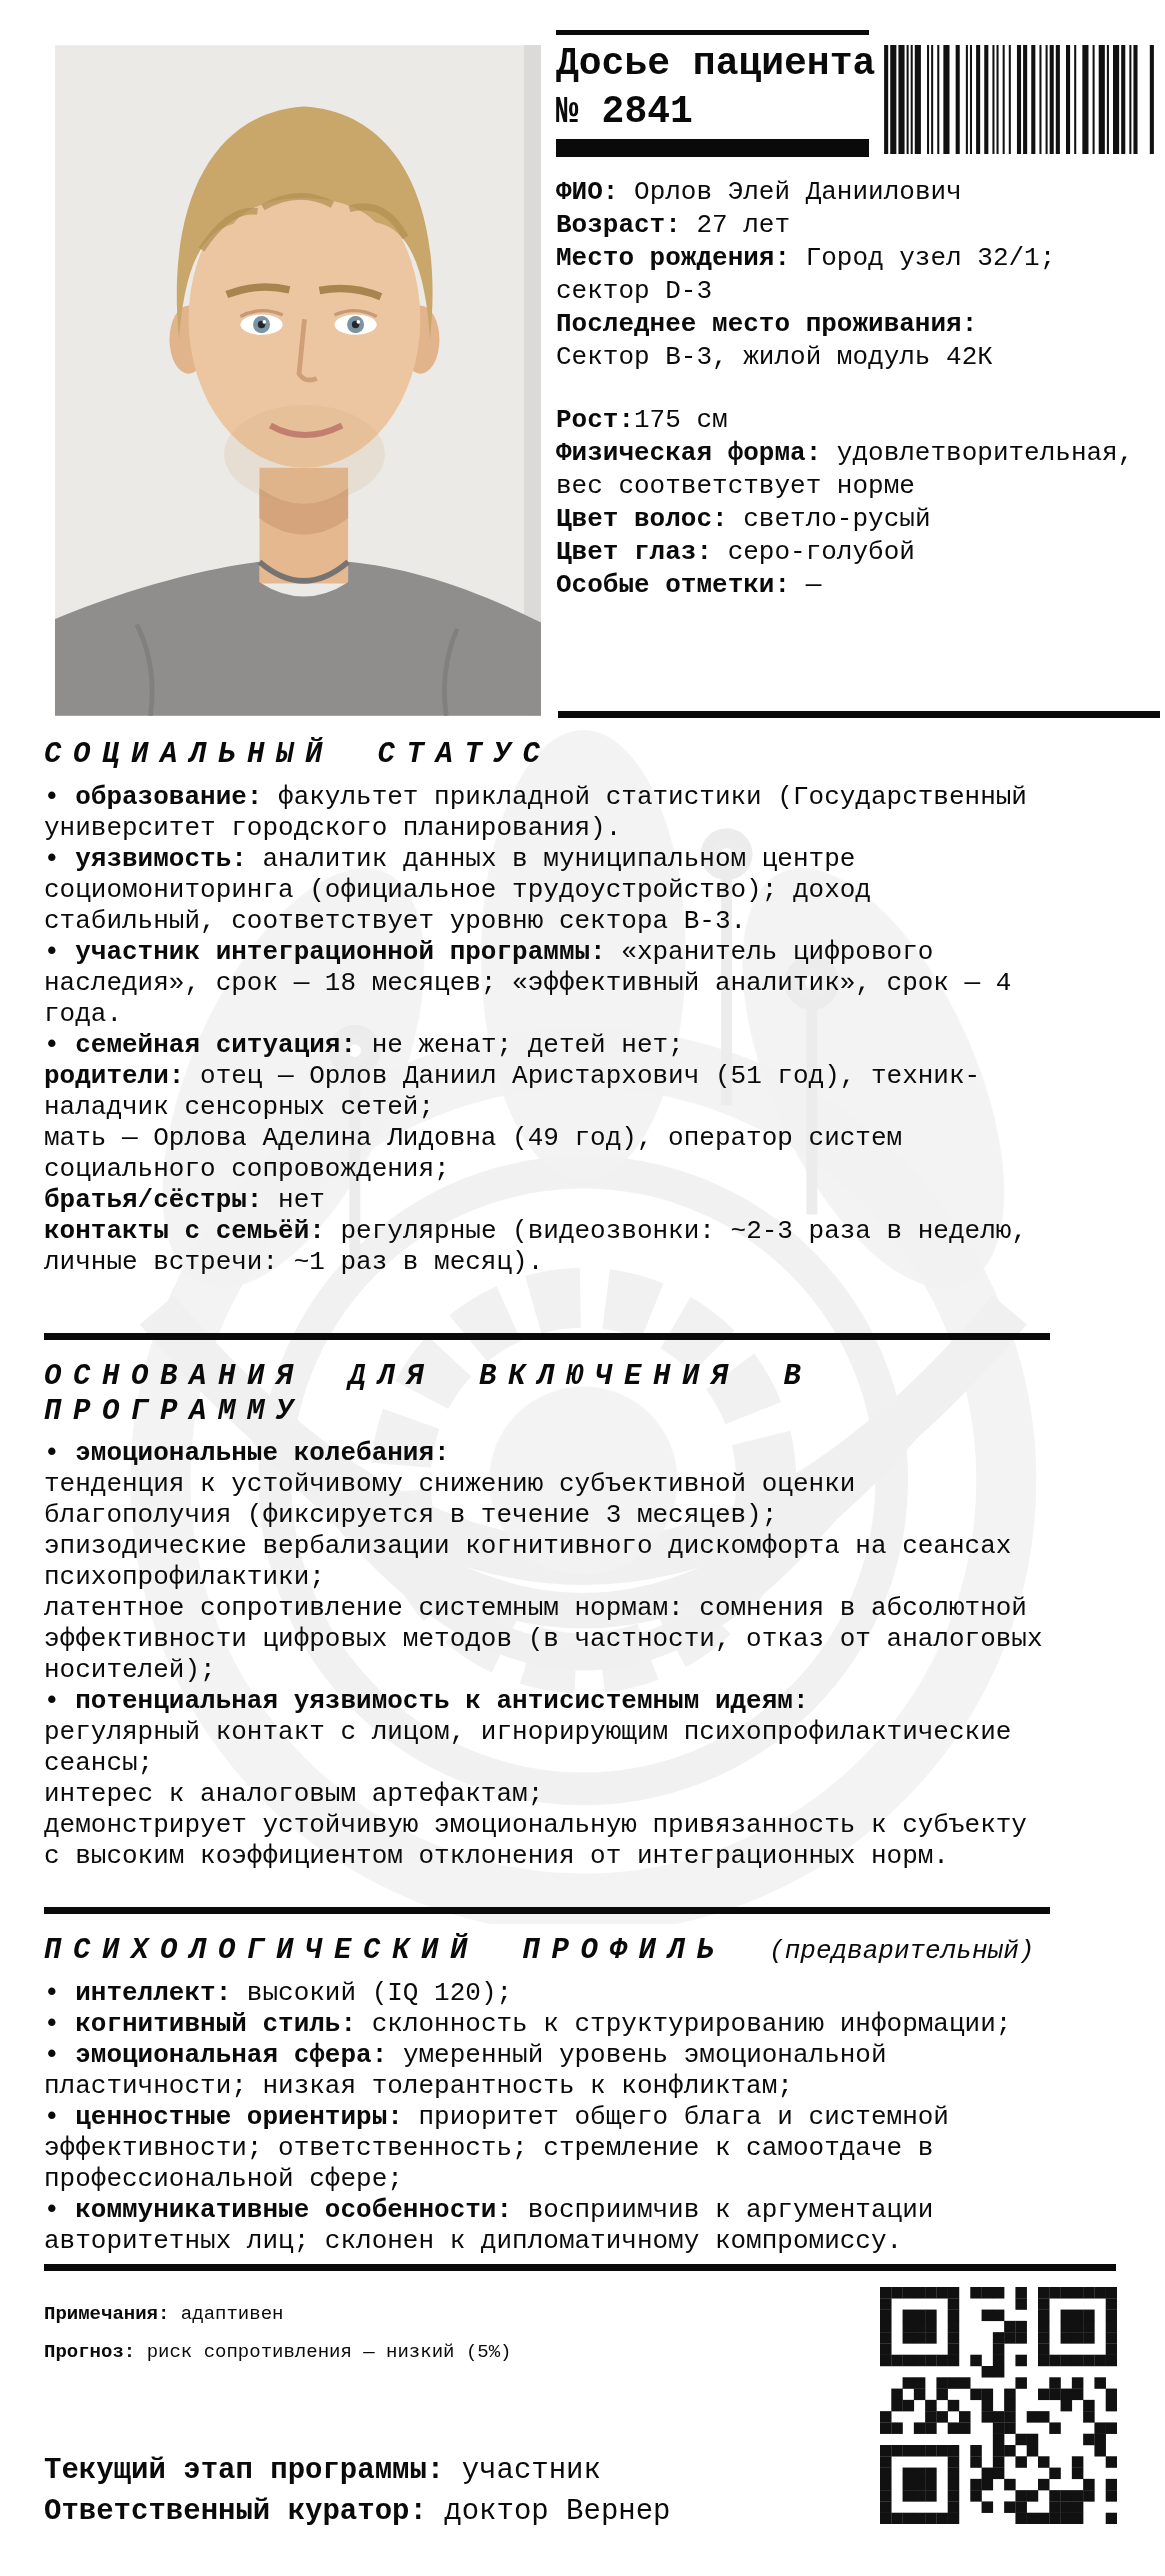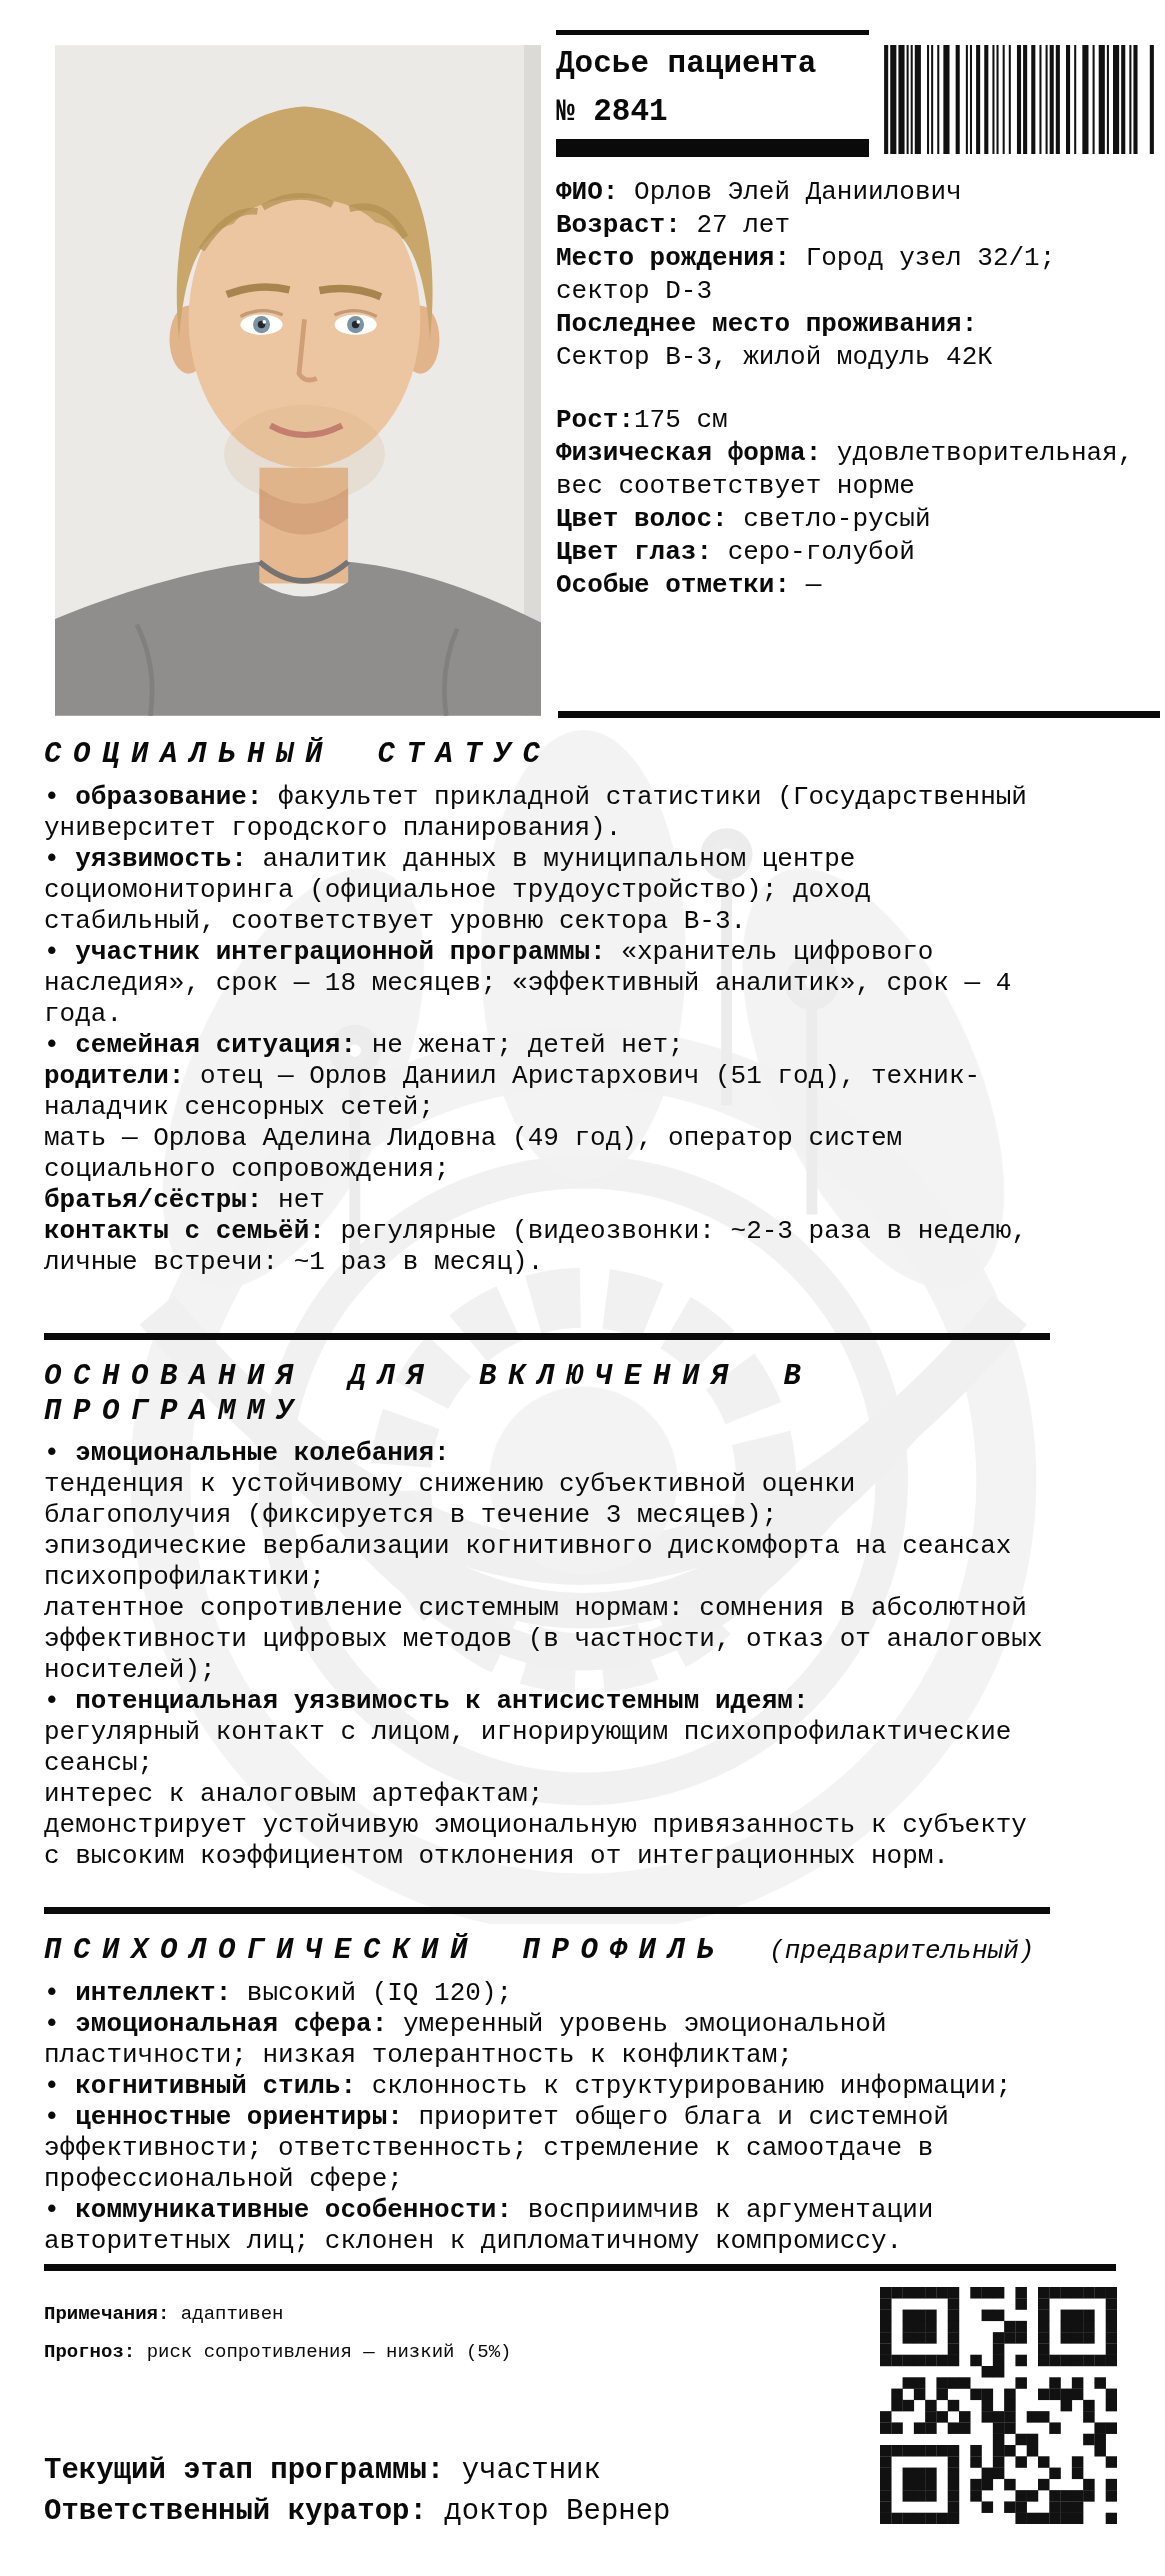--- a/index.html
+++ b/index.html
@@ -5,21 +5,21 @@
   html,body{margin:0;padding:0;background:#ffffff;}
   .page{
     position:relative;width:1166px;height:2576px;background:#ffffff;overflow:hidden;
     font-family:"Liberation Mono","DejaVu Sans Mono",monospace;color:#0a0a0a;
   }
   .wm{position:absolute;left:0;top:696px;width:1166px;height:1228px;}
   .photo{position:absolute;left:55px;top:45px;width:486px;height:671px;}
   .photo svg{display:block;width:100%;height:100%;}
   .rcol{position:absolute;left:556px;top:30px;width:604px;}
   .rule-thin{height:4.8px;background:#0a0a0a;width:313px;}
-  .title{font-size:31px;line-height:48px;font-weight:700;margin:5.5px 0 2.7px;}
+  .title{font-size:38px;line-height:48px;font-weight:700;margin:5.5px 0 2.7px;}
   .bar-26{height:18px;background:#0a0a0a;width:313px;}
   .idrows{margin-top:19px;font-size:26px;line-height:33px;}
   .idrows p{margin:0;}
   b{font-weight:700;}
   .block{display:block;}
   .phys{margin-top:30px;}
   .rcol-close{position:absolute;left:558px;top:711px;width:602px;height:6.8px;background:#0a0a0a;}
   .barcode{position:absolute;left:884px;top:45px;width:270px;height:109px;}
   .barcode rect{fill:#111;}
   .sec{position:absolute;left:44px;width:1006px;font-size:26px;line-height:31px;}
@@ -215,24 +215,24 @@
     <p class="item"><b></b>
       <span>демонстрирует устойчивую эмоциональную привязанность к субъекту с высоким коэффициентом отклонения от интеграционных норм.</span></p>
   </section>
 
   <section class="sec" id="sec3">
     <div class="sec-rule"></div>
     <h2 class="sec-h"><span>ПСИХОЛОГИЧЕСКИЙ ПРОФИЛЬ</span>
       <span class="h-note">(предварительный)</span></h2>
     <p class="item"><b>• интеллект:</b>
       <span>высокий (IQ 120);</span></p>
+    <p class="item"><b>• когнитивный стиль:</b>
+      <span>склонность к структурированию информации;</span></p>
     <p class="item"><b>• эмоциональная сфера:</b>
       <span>умеренный уровень эмоциональной пластичности; низкая толерантность к конфликтам;</span></p>
-    <p class="item"><b>• когнитивный стиль:</b>
-      <span>склонность к структурированию информации;</span></p>
     <p class="item"><b>• ценностные ориентиры:</b>
       <span>приоритет общего блага и системной эффективности; ответственность; стремление к самоотдаче в профессиональной сфере;</span></p>
     <p class="item"><b>• коммуникативные особенности:</b>
       <span>восприимчив к аргументации авторитетных лиц; склонен к дипломатичному компромиссу.</span></p>
   </section>
 
   <div class="notes-rule"></div>
   <div class="notes">
     <p><b>Примечания:</b>
       <span>адаптивен</span></p>

